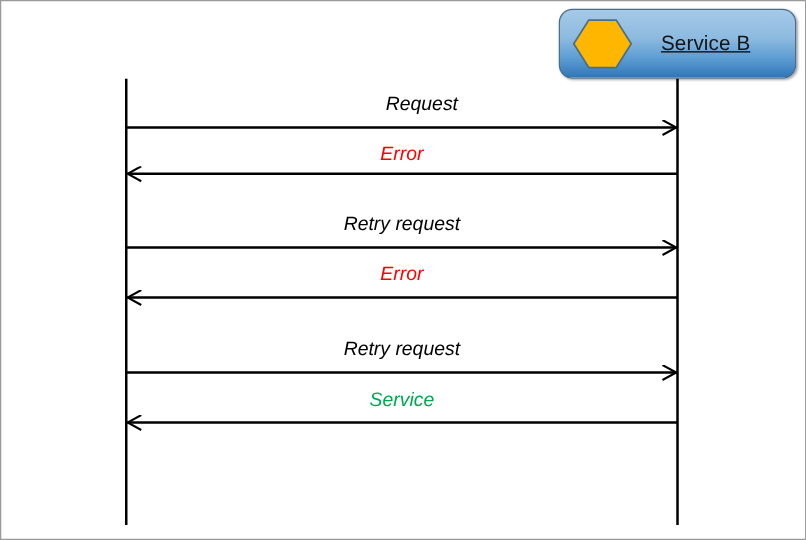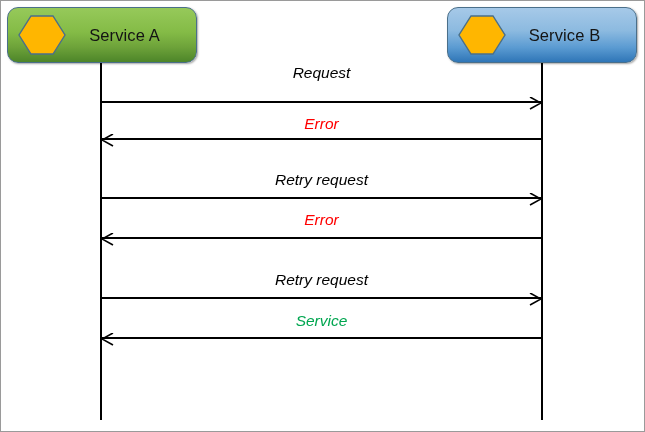--- a/index.html
+++ b/index.html
@@ -34,20 +34,21 @@
     align-items: center;
     box-shadow: 1px 1px 2px rgba(0,0,0,0.35);
   }
   .participant.green {
     left: 6px;
     background: linear-gradient(to bottom, #96c95a 0%, #84bb46 45%, #6ea33a 72%, #4d8529 100%);
   }
   .participant.blue {
     left: 446px;
     background: linear-gradient(to bottom, #a6c9e8 0%, #8cbae0 42%, #5b9bd2 73%, #2f76b7 100%);
+    text-decoration: underline;
   }
   .participant .hexwrap {
     width: 50px;
     height: 44px;
     margin-left: 9px;
     flex: 0 0 auto;
     display: block;
   }
   .participant .plabel {
     flex: 1 1 auto;
@@ -93,39 +94,33 @@
     font-style: italic;
     white-space: nowrap;
     line-height: 1;
   }
 </style>
 </head>
 <body>
 
 <div id="canvas">
 
-  <div class="participant green">
-    <svg class="hexwrap" viewBox="0 0 50 44">
-      <polygon points="14,3 36,3 48,22 36,41 14,41 2,22" fill="#FFB600" stroke="#4a6f8a" stroke-width="1.4"></polygon>
-    </svg>
-    <span class="plabel">Service A</span>
-  </div>
 
   <div class="participant blue">
     <svg class="hexwrap" viewBox="0 0 50 44">
       <polygon points="14,3 36,3 48,22 36,41 14,41 2,22" fill="#FFB600" stroke="#4a6f8a" stroke-width="1.4"></polygon>
     </svg>
     <span class="plabel">Service B</span>
   </div>
 
   <div class="lifeline a"></div>
   <div class="lifeline b"></div>
 
   <div id="messages">
-      <div class="msg-label" style="top: 64px; color: rgb(0, 0, 0);">Request</div>
+      <div class="msg-label" style="top: 75px; color: rgb(0, 0, 0); padding-left: 16px;">Request</div>
       <div class="msg-line" style="top: 100px;"></div>
       <div class="arrowhead" style="top: 95px; left: 528px;"><svg width="13" height="13" viewBox="0 0 13 13">
           <path d="M1,0 L12,6 L1,12" fill="none" stroke="#000" stroke-width="1.6"></path>
         </svg></div>
       <div class="msg-label" style="top: 115px; color: rgb(255, 0, 0);">Error</div>
       <div class="msg-line" style="top: 137px;"></div>
       <div class="arrowhead" style="top: 132px; left: 100px;"><svg width="13" height="13" viewBox="0 0 13 13">
           <path d="M12,0 L1,6 L12,12" fill="none" stroke="#000" stroke-width="1.6"></path>
         </svg></div>
       <div class="msg-label" style="top: 171px; color: rgb(0, 0, 0);">Retry request</div>

